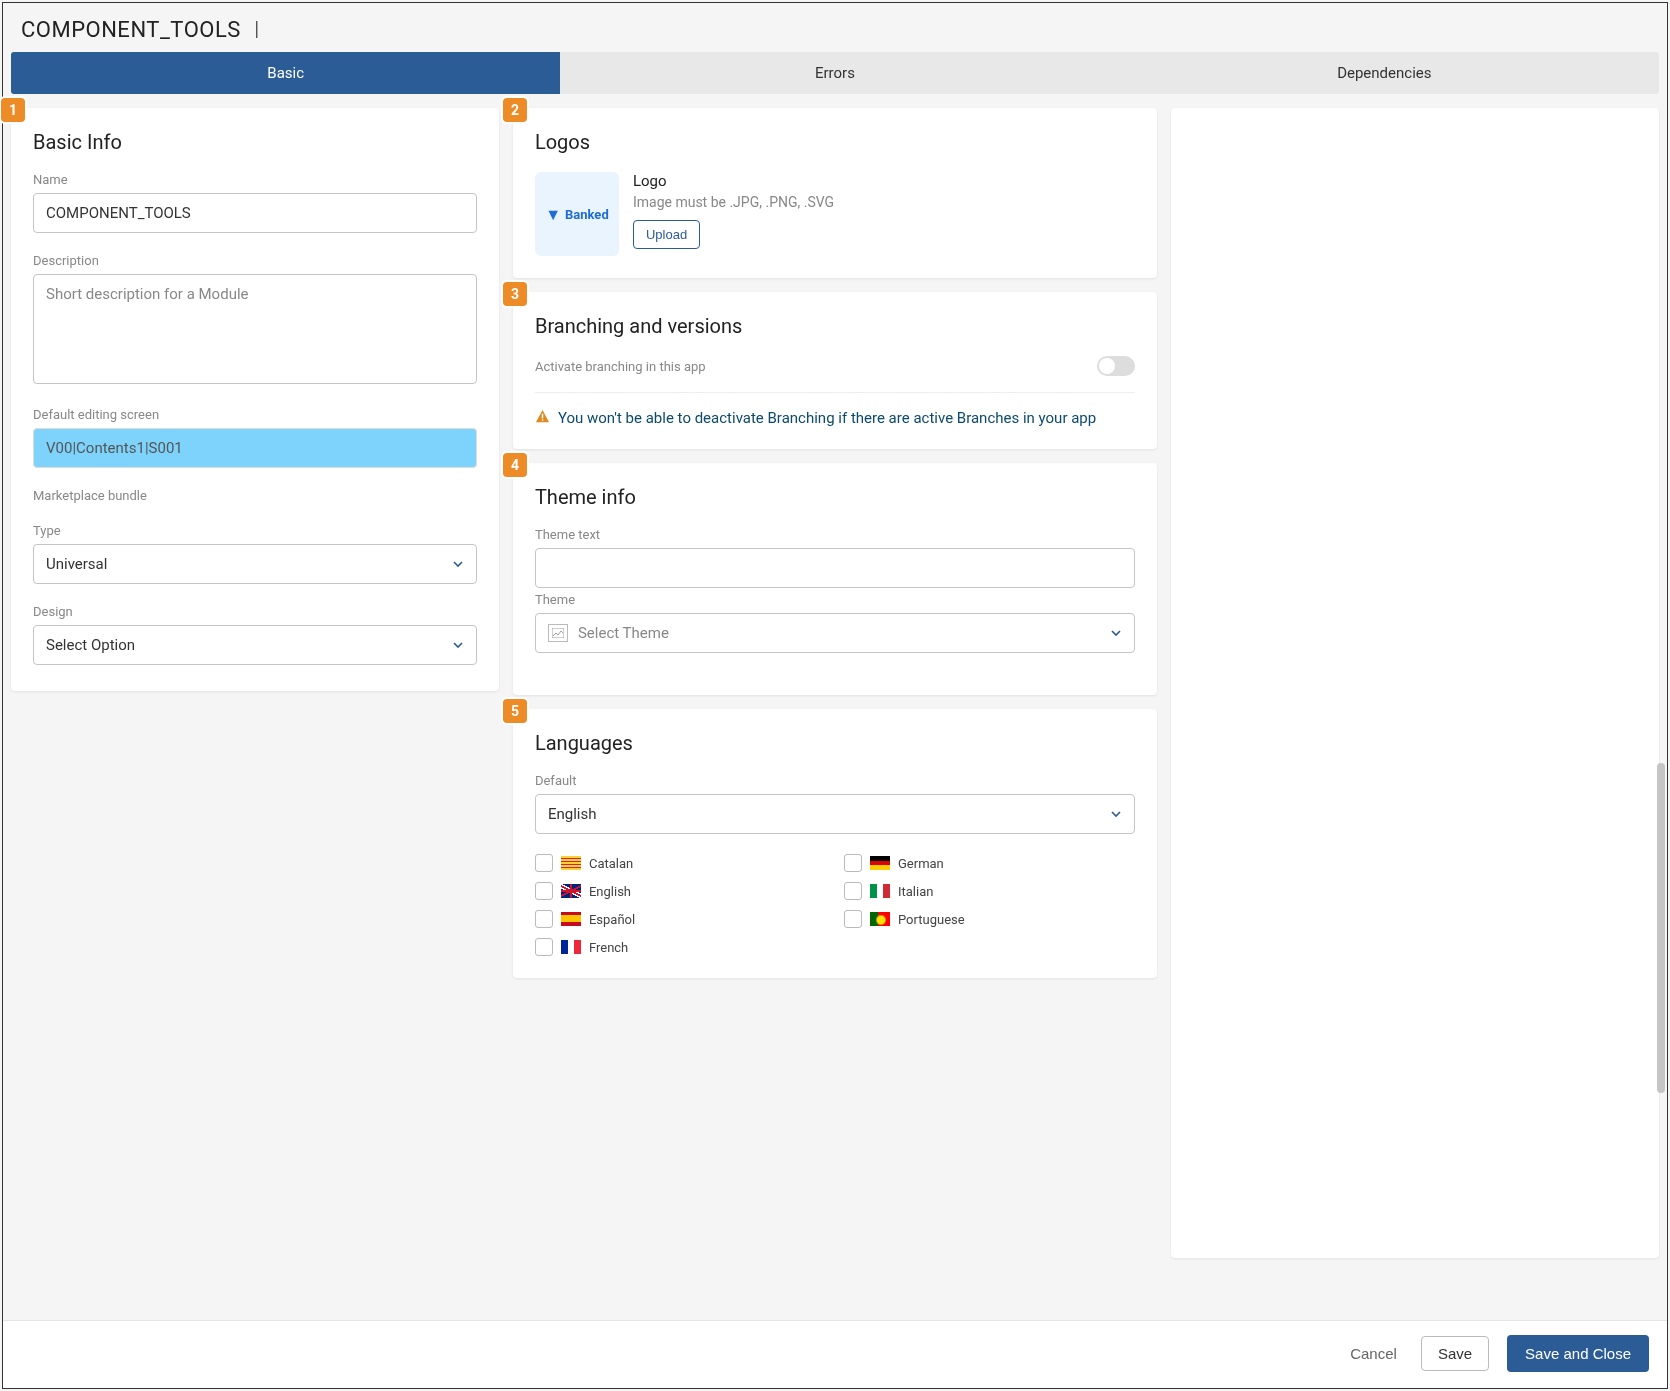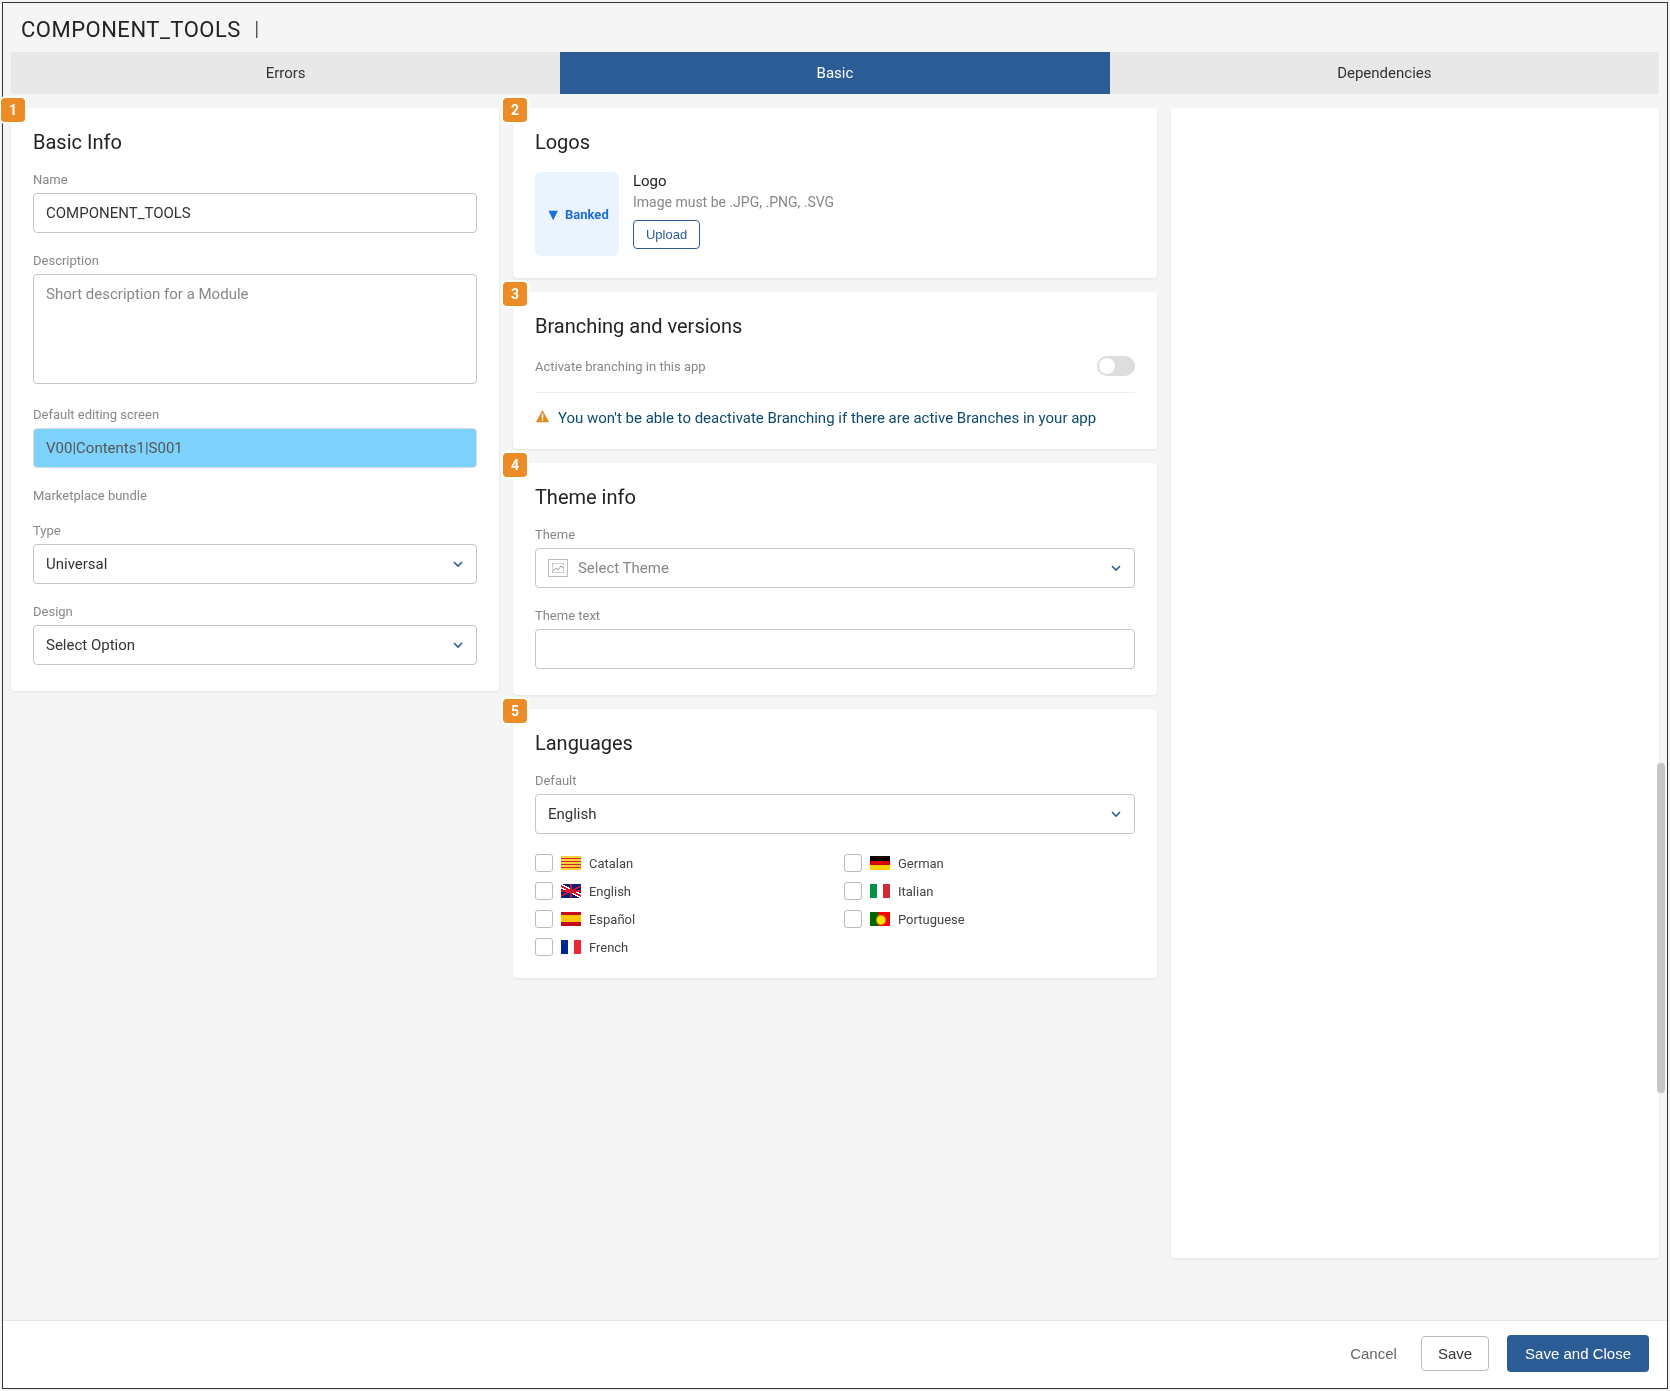--- a/index.html
+++ b/index.html
@@ -334,22 +334,22 @@
 </head>
 <body>
 
 <div class="window">
   <div class="header">
     <span class="header-title">COMPONENT_TOOLS</span>
     <span class="header-pipe">|</span>
   </div>
 
   <div class="tabs">
+    <div class="tab active">Basic</div>
     <div class="tab">Errors</div>
-    <div class="tab active">Basic</div>
     <div class="tab">Dependencies</div>
   </div>
 
   <div class="columns">
 
     <div class="col col1">
       <div class="card">
         <div class="badge">1</div>
         <h2>Basic Info</h2>
 
@@ -430,43 +430,43 @@
                 <rect x="7.2" y="11" width="1.6" height="1.6" fill="#fff"></rect>
               </svg>
           </span>
           <span>You won't be able to deactivate Branching if there are active Branches in your app</span>
         </div>
       </div>
 
       <div class="card">
         <div class="badge">4</div>
         <h2>Theme info</h2>
+        <div class="field" style="margin-bottom:4px">
+          <label class="field-label">Theme text</label>
+          <input class="text-input" style="">
+        </div>
         <div class="field">
           <label class="field-label">Theme</label>
           <div class="select theme-select">
             <span style="display:flex;align-items:center;gap:10px">
               <span class="broken-img">
                 <svg viewBox="0 0 12 10" width="12" height="10">
                     <rect x="0" y="0" width="12" height="10" fill="none" stroke="#888" stroke-width="0.8"></rect>
                     <path d="M1 8 L4 5 L6 7 L9 3 L11 5" fill="none" stroke="#888" stroke-width="0.8"></path>
                   </svg>
               </span>
               <span class="placeholder">Select Theme</span>
             </span>
             <span class="chevron-wrap">
                 <svg class="chevron" viewBox="0 0 12 12">
                   <path d="M2 4 L6 8 L10 4" fill="none" stroke="#2b5c95" stroke-width="1.6"></path>
                 </svg>
               </span>
           </div>
         </div>
-        <div class="field" style="margin-bottom:4px">
-          <label class="field-label">Theme text</label>
-          <input class="text-input" style="">
-        </div>
       </div>
 
       <div class="card">
         <div class="badge">5</div>
         <h2>Languages</h2>
         <div class="field">
           <label class="field-label">Default</label>
           <div class="select">
             <span class="placeholder">English</span>
             <span class="chevron-wrap">

